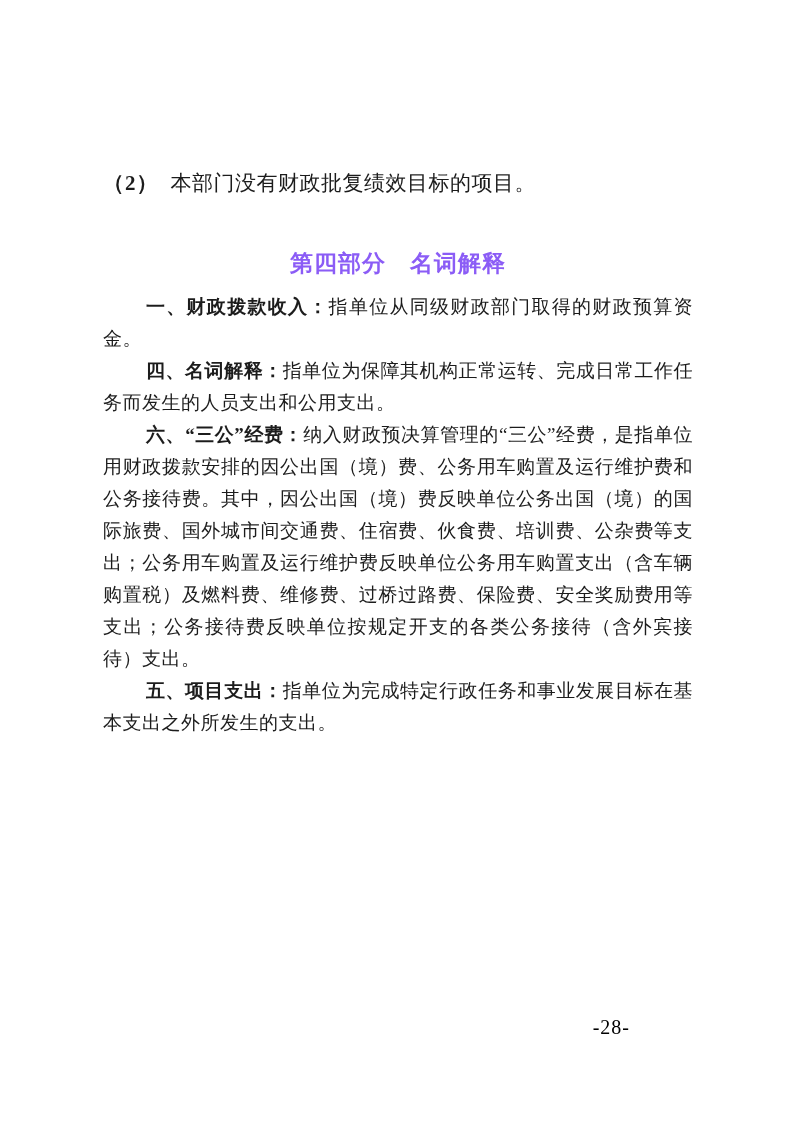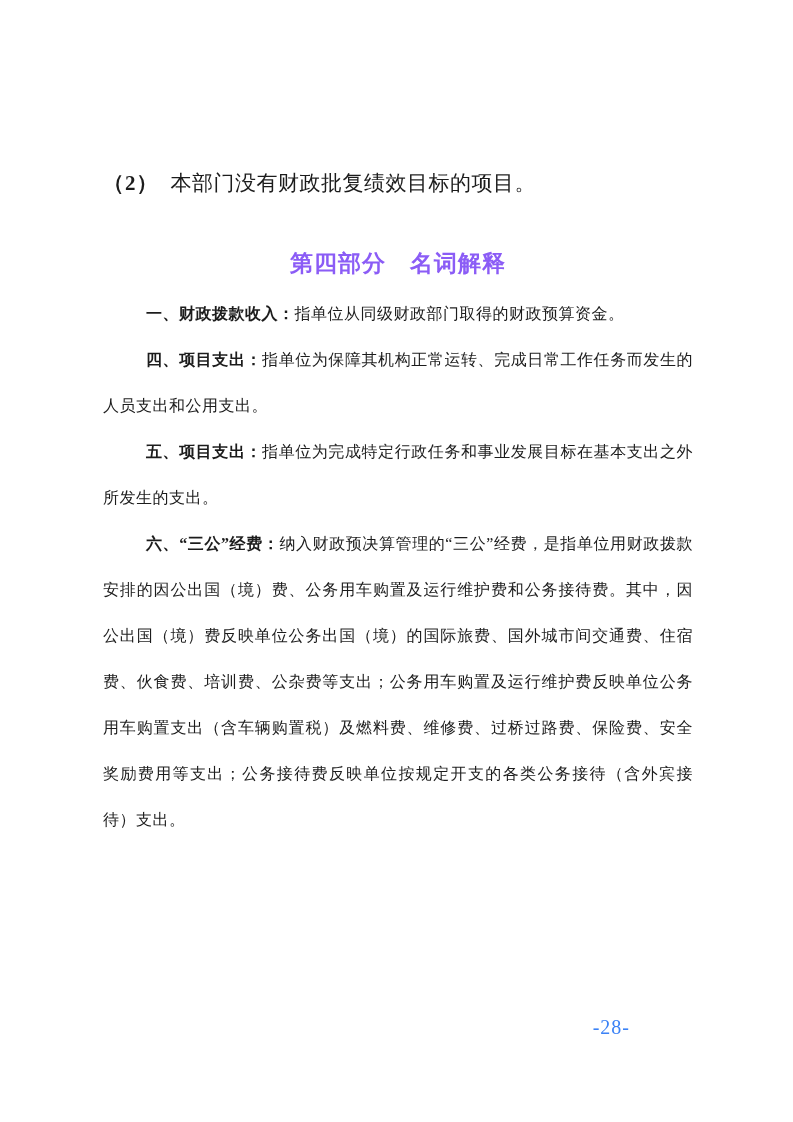--- a/index.html
+++ b/index.html
@@ -39,56 +39,56 @@
     text-align: center;
     font-family: "Liberation Sans", "DejaVu Sans", sans-serif;
     font-weight: 700;
     font-size: 23px;
     line-height: 40px;
     color: #8b5cf6;
     letter-spacing: 1px;
   }
   .term-para {
     margin: 0;
-    font-size: 16px;
-    line-height: 46px;
+    font-size: 19px;
+    line-height: 32px;
     text-indent: 43px;
     text-align: justify;
     text-justify: inter-character;
     letter-spacing: 0.5px;
   }
   .term {
     font-weight: 700;
   }
   .page-number {
     position: absolute;
     top: 988px;
     right: 100px;
     font-size: 20px;
     line-height: 28px;
     letter-spacing: 1px;
-    color: #3b82f6;
+    color: #000000;
   }
 </style>
 </head>
 <body>
 
 <div class="page">
   <div class="content">
 
     <p class="intro"><span class="intro-marker">（2）</span><span>本部门没有财政批复绩效目标的项目。</span></p>
 
     <h2 class="section-title">第四部分　名词解释</h2>
 
     <p class="term-para"><span class="term">一、财政拨款收入：</span><span>指单位从同级财政部门取得的财政预算资金。</span></p>
 
 
 
-    <p class="term-para"><span class="term">四、项目支出：</span><span>指单位为保障其机构正常运转、完成日常工作任务而发生的人员支出和公用支出。</span></p>
+    <p class="term-para"><span class="term">四、名词解释：</span><span>指单位为保障其机构正常运转、完成日常工作任务而发生的人员支出和公用支出。</span></p>
+
+    <p class="term-para"><span class="term">六、“三公”经费：</span><span>纳入财政预决算管理的“三公”经费，是指单位用财政拨款安排的因公出国（境）费、公务用车购置及运行维护费和公务接待费。其中，因公出国（境）费反映单位公务出国（境）的国际旅费、国外城市间交通费、住宿费、伙食费、培训费、公杂费等支出；公务用车购置及运行维护费反映单位公务用车购置支出（含车辆购置税）及燃料费、维修费、过桥过路费、保险费、安全奖励费用等支出；公务接待费反映单位按规定开支的各类公务接待（含外宾接待）支出。</span></p>
 
     <p class="term-para"><span class="term">五、项目支出：</span><span>指单位为完成特定行政任务和事业发展目标在基本支出之外所发生的支出。</span></p>
-
-    <p class="term-para"><span class="term">六、“三公”经费：</span><span>纳入财政预决算管理的“三公”经费，是指单位用财政拨款安排的因公出国（境）费、公务用车购置及运行维护费和公务接待费。其中，因公出国（境）费反映单位公务出国（境）的国际旅费、国外城市间交通费、住宿费、伙食费、培训费、公杂费等支出；公务用车购置及运行维护费反映单位公务用车购置支出（含车辆购置税）及燃料费、维修费、过桥过路费、保险费、安全奖励费用等支出；公务接待费反映单位按规定开支的各类公务接待（含外宾接待）支出。</span></p>
 
   </div>
 
   <div class="page-number">-28-</div>
 </div>
 
 </body></html>

